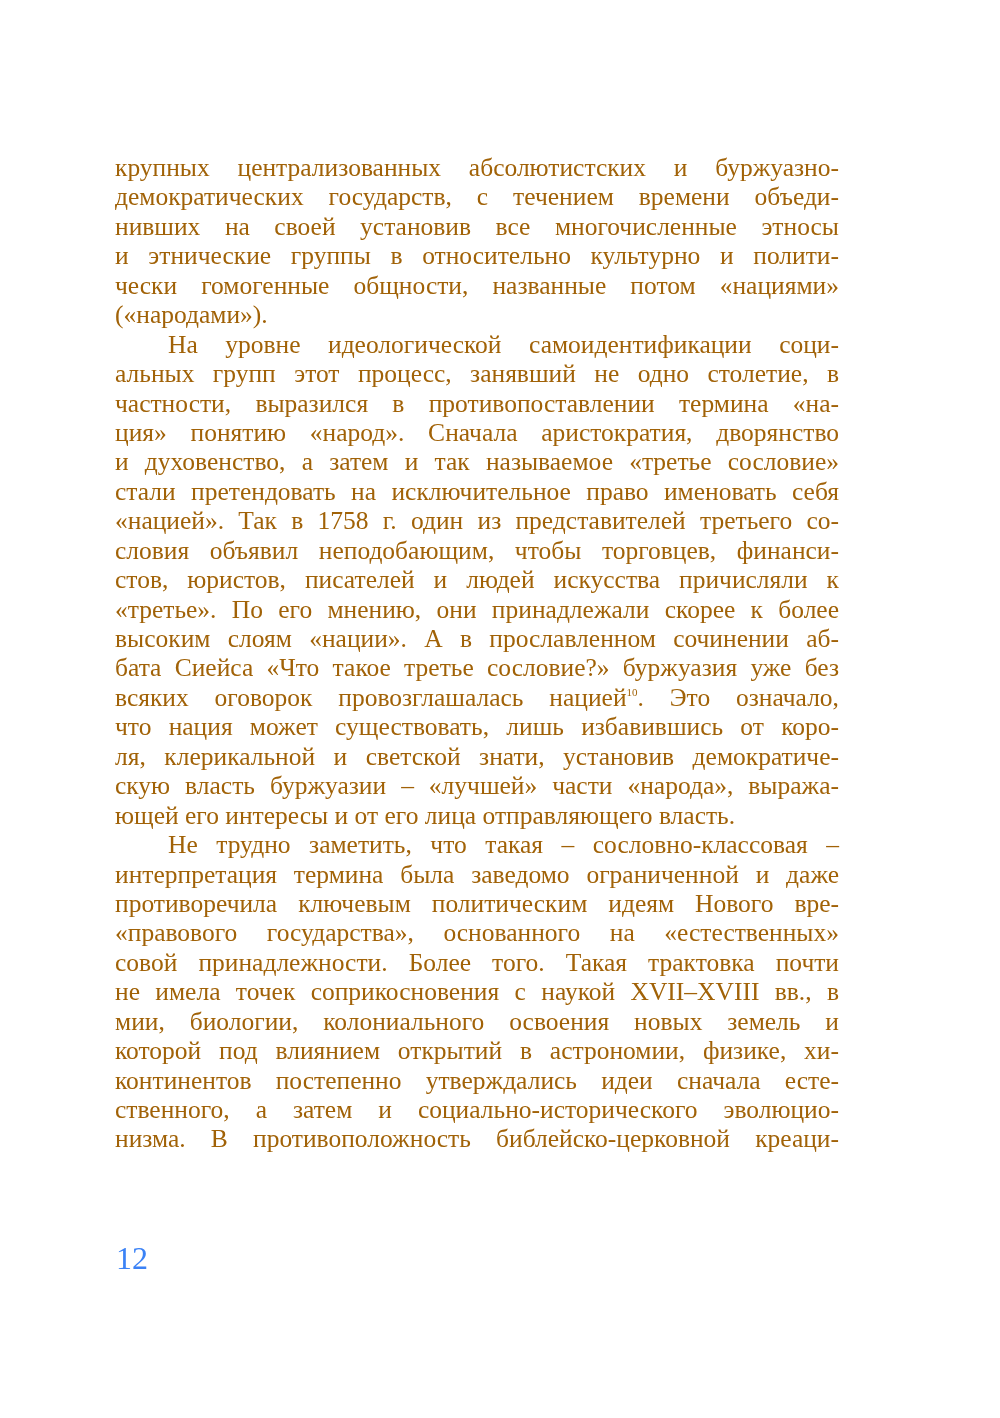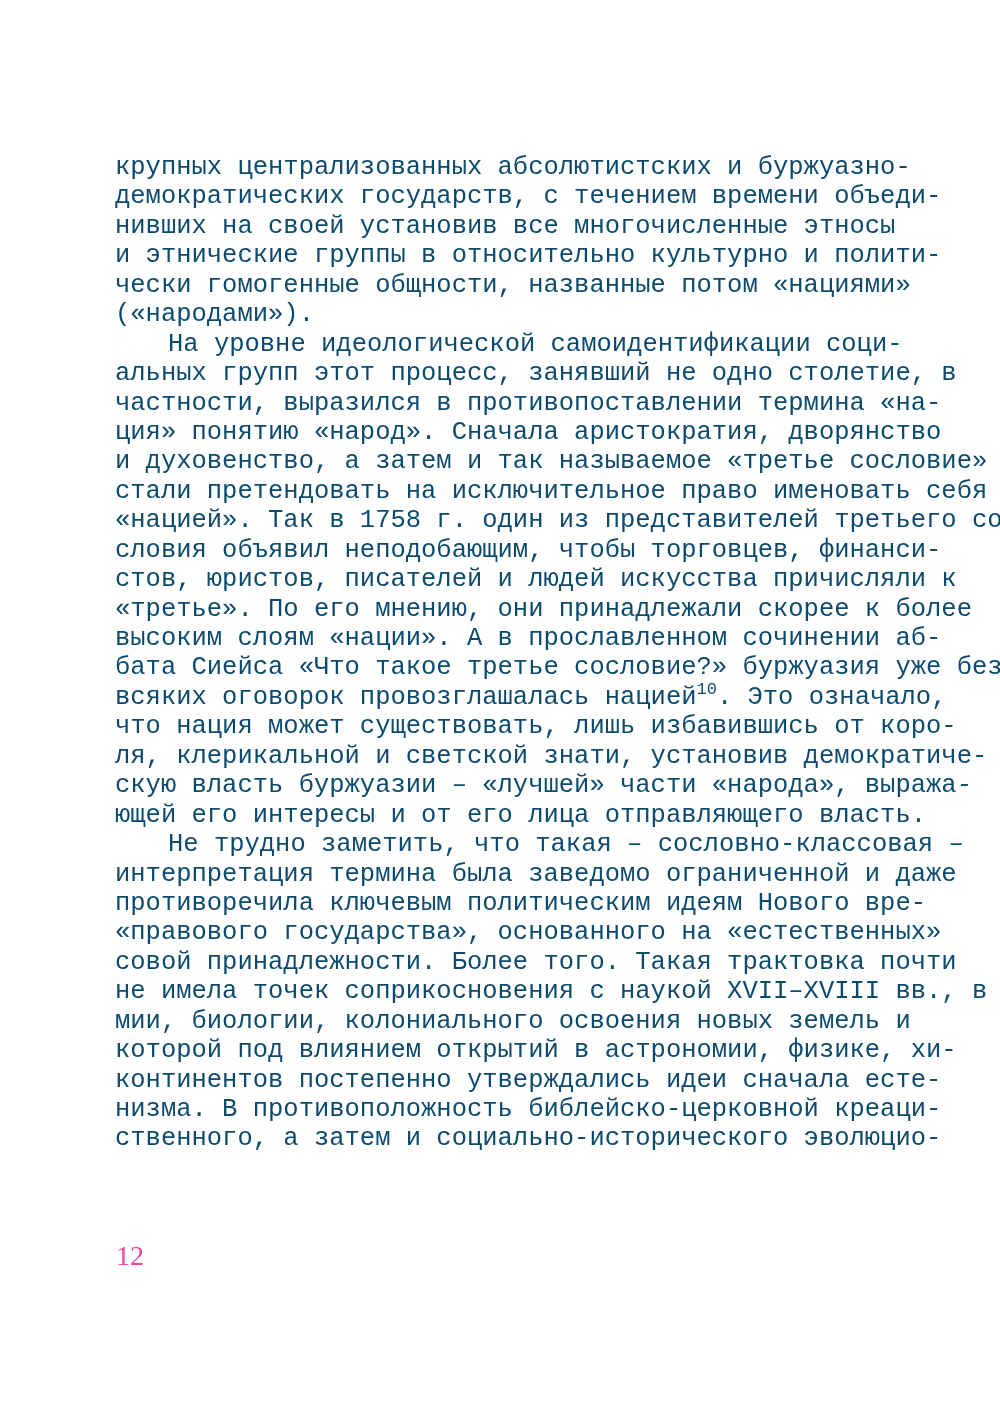--- a/index.html
+++ b/index.html
@@ -19,51 +19,51 @@
       top: 0;
       width: 1000px;
       height: 1418px;
       background: #ffffff;
     }
     .text-block {
       position: absolute;
       left: 115px;
       top: 153px;
       width: 724px;
-      font-family: Liberation Mono, monospace;
+      font-family: Liberation Serif, serif;
       font-size: 25.5px;
       line-height: 29.45px;
-      color: #0c4a6e;
+      color: #a16207;
     }
     .line {
       display: block;
       white-space: nowrap;
       text-align: justify;
       text-align-last: justify;
       height: 29.45px;
       overflow: visible;
     }
     .line.last {
       text-align-last: left;
     }
     .line.indent {
       padding-left: 53px;
     }
     sup.fn {
-      font-size: 17px;
+      font-size: 11px;
       line-height: 0;
       vertical-align: 10px;
     }
     .page-number {
       position: absolute;
       left: 116px;
       top: 1240px;
       font-family: "Liberation Serif", "DejaVu Serif", serif;
-      font-size: 28px;
-      color: #ec4899;
+      font-size: 32px;
+      color: #3b82f6;
     }
   </style>
 </head>
 <body>
 
 <div class="page">
   <div class="text-block">
 
     <div>
       <span class="line">крупных централизованных абсолютистских и буржуазно-</span>
@@ -97,20 +97,20 @@
     <div>
       <span class="line indent">Не трудно заметить, что такая – сословно-классовая –</span>
       <span class="line">интерпретация термина была заведомо ограниченной и даже</span>
       <span class="line">противоречила ключевым политическим идеям Нового вре-</span>
       <span class="line">«правового государства», основанного на «естественных»</span>
       <span class="line">совой принадлежности. Более того. Такая трактовка почти</span>
       <span class="line">не имела точек соприкосновения с наукой XVII–XVIII вв., в</span>
       <span class="line">мии, биологии, колониального освоения новых земель и</span>
       <span class="line">которой под влиянием открытий в астрономии, физике, хи-</span>
       <span class="line">континентов постепенно утверждались идеи сначала есте-</span>
+      <span class="line">ственного, а затем и социально-исторического эволюцио-</span>
       <span class="line">низма. В противоположность библейско-церковной креаци-</span>
-      <span class="line">ственного, а затем и социально-исторического эволюцио-</span>
     </div>
 
   </div>
 
   <div class="page-number">12</div>
 </div>
 
 </body></html>

